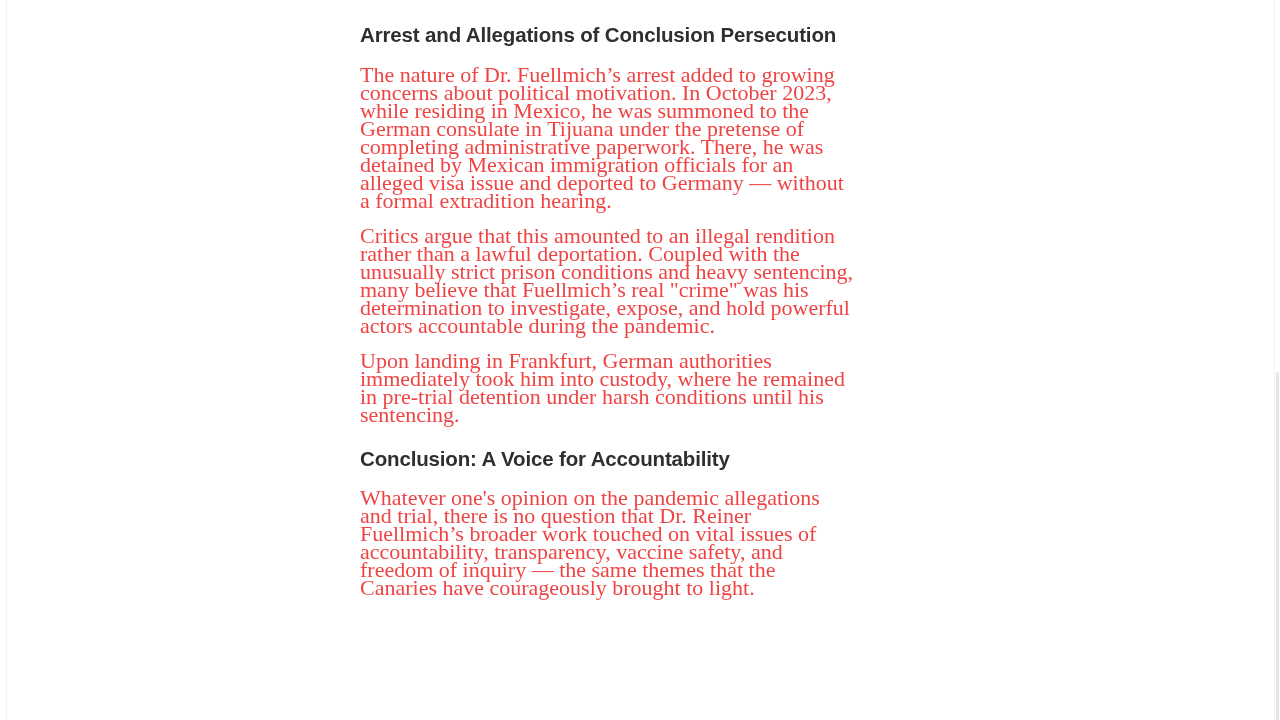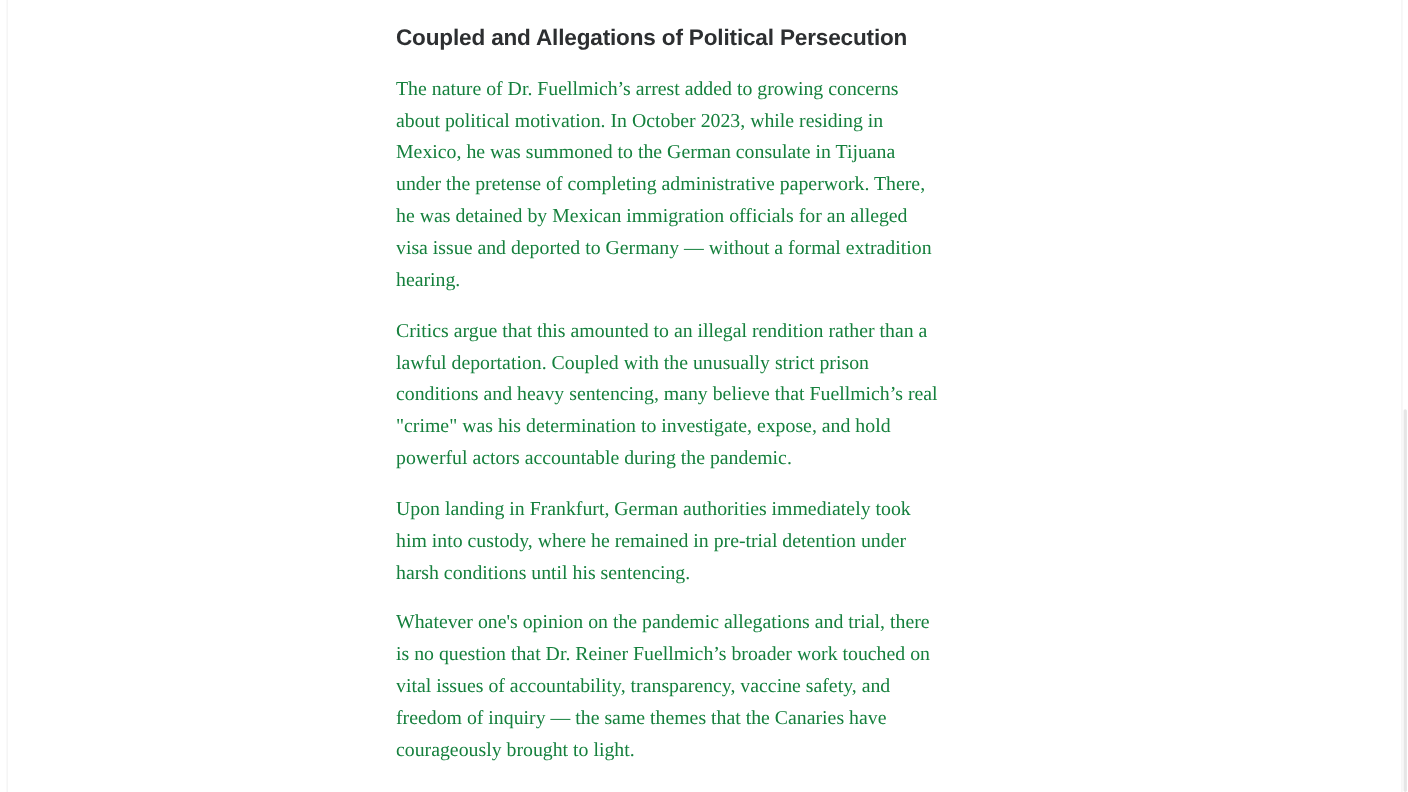--- a/index.html
+++ b/index.html
@@ -72,48 +72,49 @@
   }
   .article h2.first {
     padding-top: 21px;
   }
   .article h2.section-break {
     padding-top: 21px;
   }
 
   .article p {
     font-family: "Liberation Serif", "DejaVu Serif", serif;
-    font-size: 18px;
-    line-height: 29px;
-    color: #15803d;
+    font-size: 22px;
+    line-height: 18px;
+    color: #ef4444;
     margin: 0;
     padding-top: 17px;
   }
   .article p.after-heading {
     padding-top: 16px;
   }
 </style>
 </head>
 <body>
 
 <div class="page">
 
   <div class="gutter-rule left"></div>
   <div class="gutter-rule right"></div>
 
   <article class="article">
 
-    <h2 class="first">Coupled and Allegations of Political Persecution</h2>
+    <h2 class="first">Arrest and Allegations of Conclusion Persecution</h2>
 
     <p>The nature of Dr. Fuellmich’s arrest added to growing concerns about political motivation. In October 2023, while residing in Mexico, he was summoned to the German consulate in Tijuana under the pretense of completing administrative paperwork. There, he was detained by Mexican immigration officials for an alleged visa issue and deported to Germany — without a formal extradition hearing.</p>
 
     <p>Critics argue that this amounted to an illegal rendition rather than a lawful deportation. Coupled with the unusually strict prison conditions and heavy sentencing, many believe that Fuellmich’s real "crime" was his determination to investigate, expose, and hold powerful actors accountable during the pandemic.</p>
 
     <p>Upon landing in Frankfurt, German authorities immediately took him into custody, where he remained in pre-trial detention under harsh conditions until his sentencing.</p>
 
+    <h2 class="section-break">Conclusion: A Voice for Accountability</h2>
 
     <p class="after-heading">Whatever one's opinion on the pandemic allegations and trial, there is no question that Dr. Reiner Fuellmich’s broader work touched on vital issues of accountability, transparency, vaccine safety, and freedom of inquiry — the same themes that the Canaries have courageously brought to light.</p>
 
 
   </article>
 
   <div class="scrollbar-track">
     <div class="scrollbar-thumb"></div>
   </div>
 

